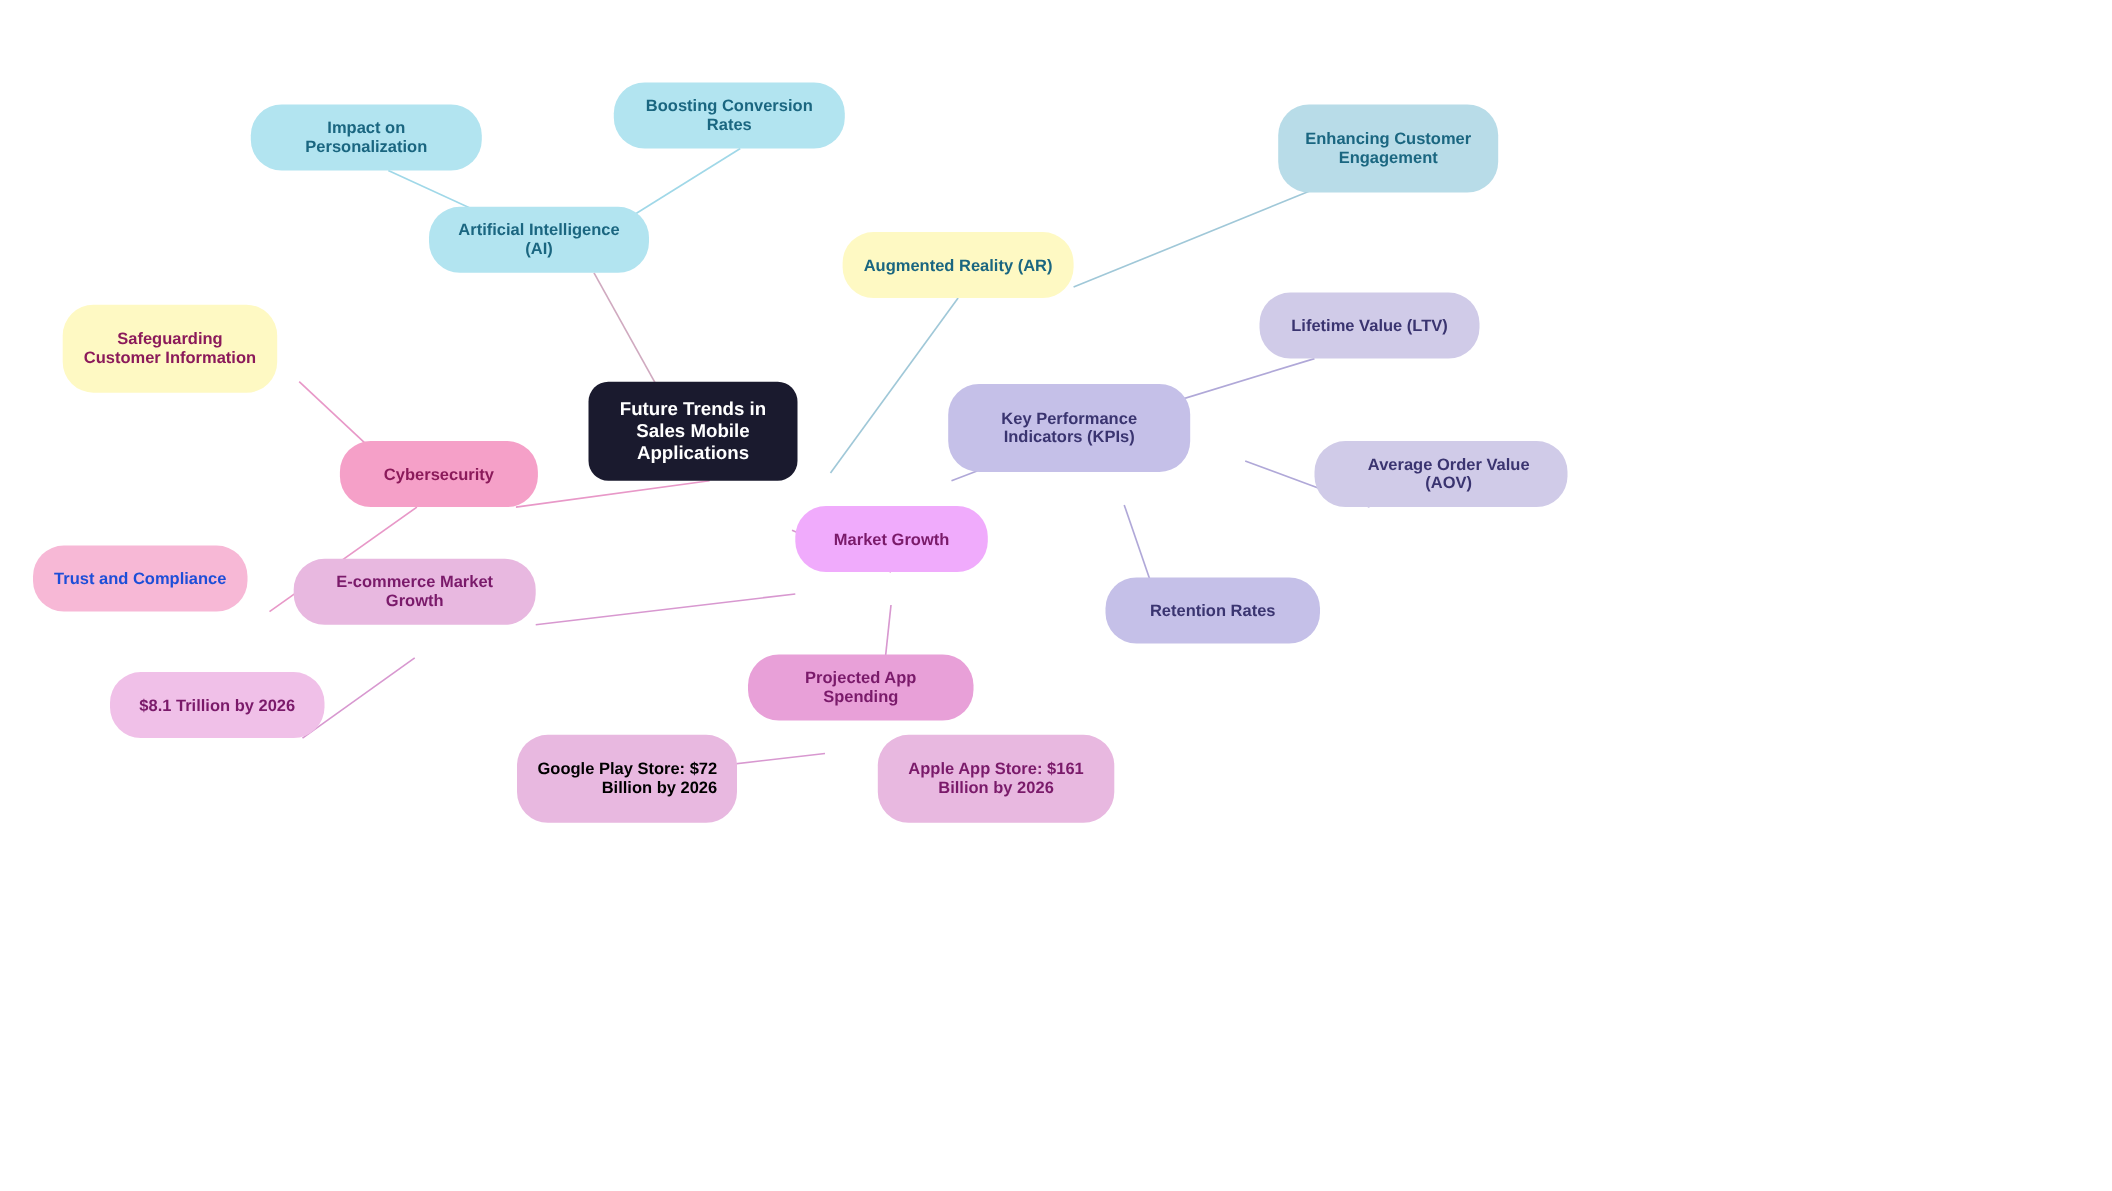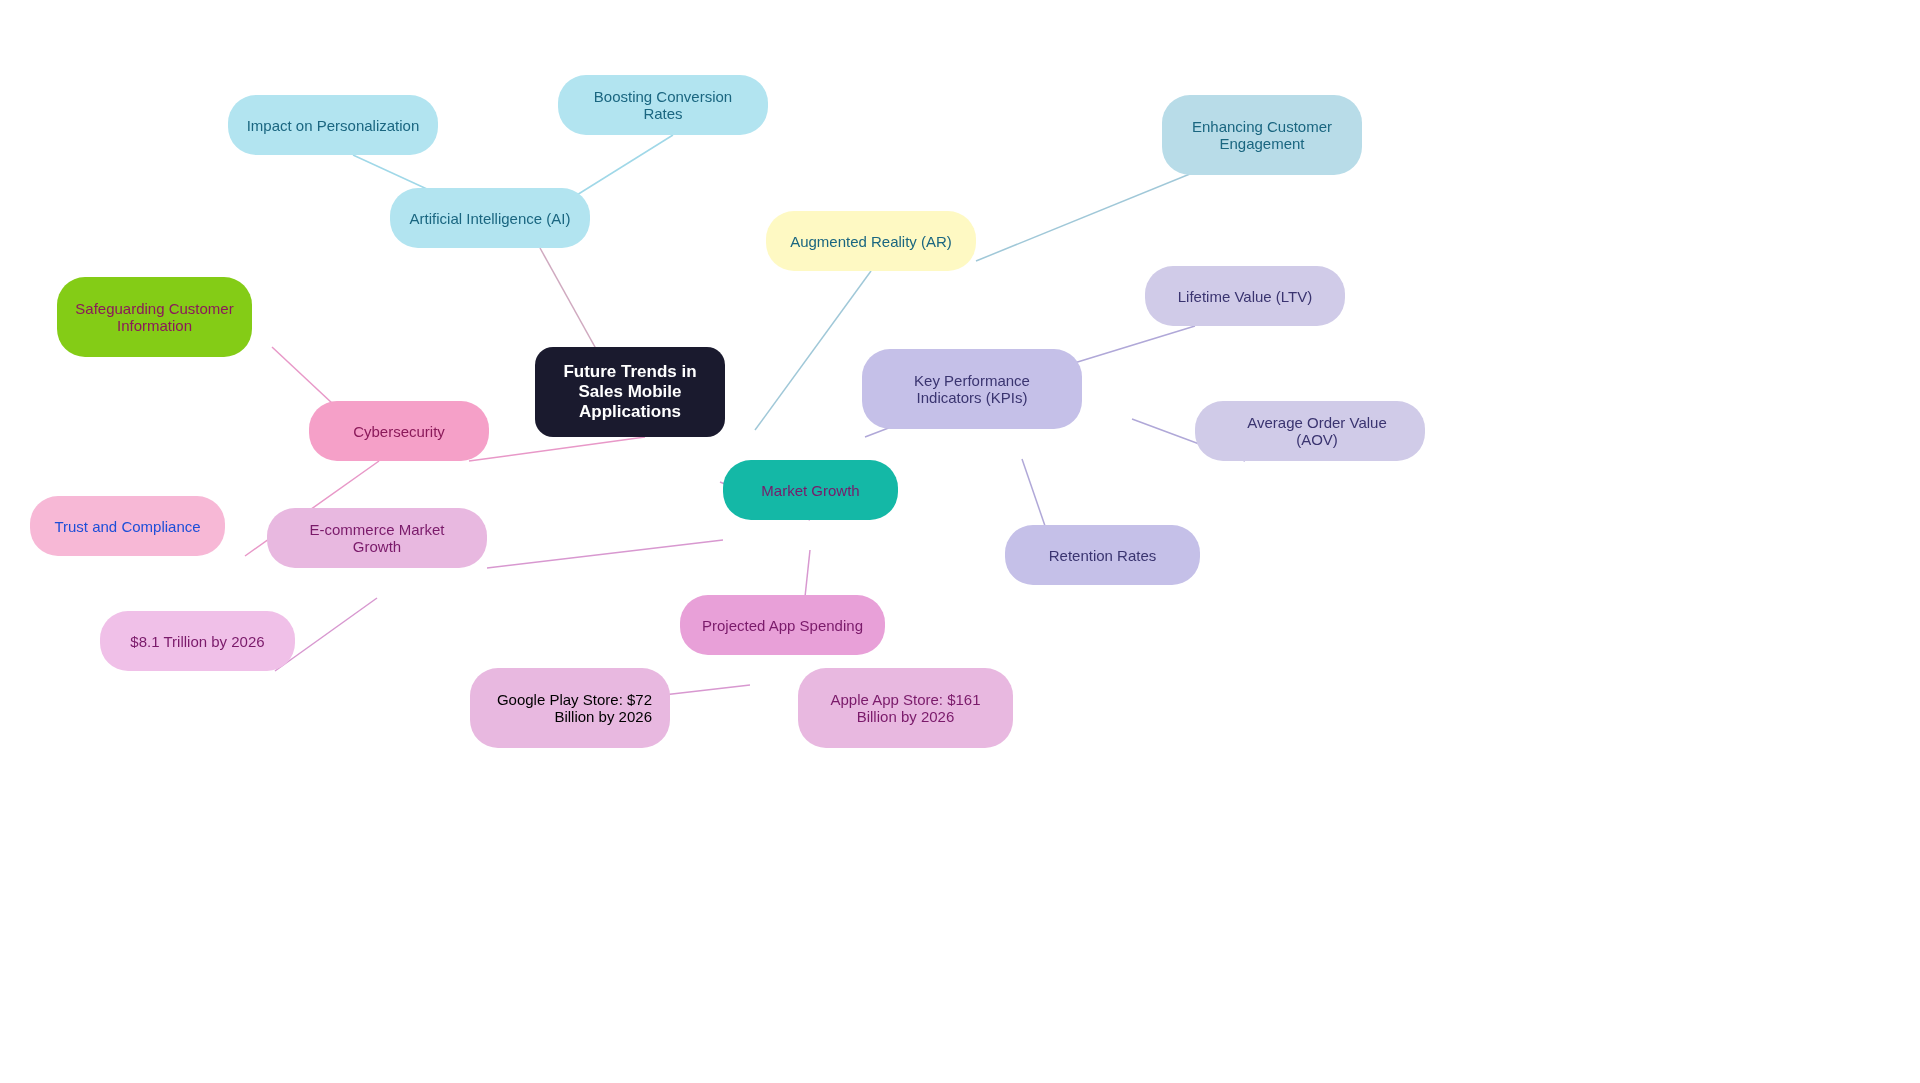--- a/index.html
+++ b/index.html
@@ -25,21 +25,21 @@
       z-index: 0;
     }
     .node {
       position: absolute;
       border-radius: 28px;
       display: flex;
       align-items: center;
       justify-content: center;
       text-align: center;
       font-size: 15px;
-      font-weight: 400;
+      font-weight: 700;
       z-index: 1;
       padding: 12px 18px;
       cursor: pointer;
     }
     .node-center {
       background: #1a1a2e;
       color: #ffffff;
       font-size: 17px;
       font-weight: 600;
       width: 220px;
@@ -76,21 +76,21 @@
       width: 200px;
       height: 80px;
     }
     .node-cybersecurity {
       background: #f5a0c8;
       color: #8b1a5a;
       width: 180px;
       height: 60px;
     }
     .node-safeguarding {
-      background: #84cc16;
+      background: #fef9c3;
       color: #8b1a5a;
       width: 195px;
       height: 80px;
     }
     .node-trust {
       background: #f7b8d6;
       color: #1d4ed8;
       width: 195px;
       height: 60px;
     }
@@ -113,21 +113,21 @@
       height: 60px;
       padding-left: 32px;
     }
     .node-retention {
       background: #c5c0e8;
       color: #3a3470;
       width: 195px;
       height: 60px;
     }
     .node-market-growth {
-      background: #14b8a6;
+      background: #f0abfc;
       color: #7a1a6a;
       width: 175px;
       height: 60px;
     }
     .node-ecommerce {
       background: #e8b8e0;
       color: #7a1a6a;
       width: 220px;
       height: 60px;
     }

